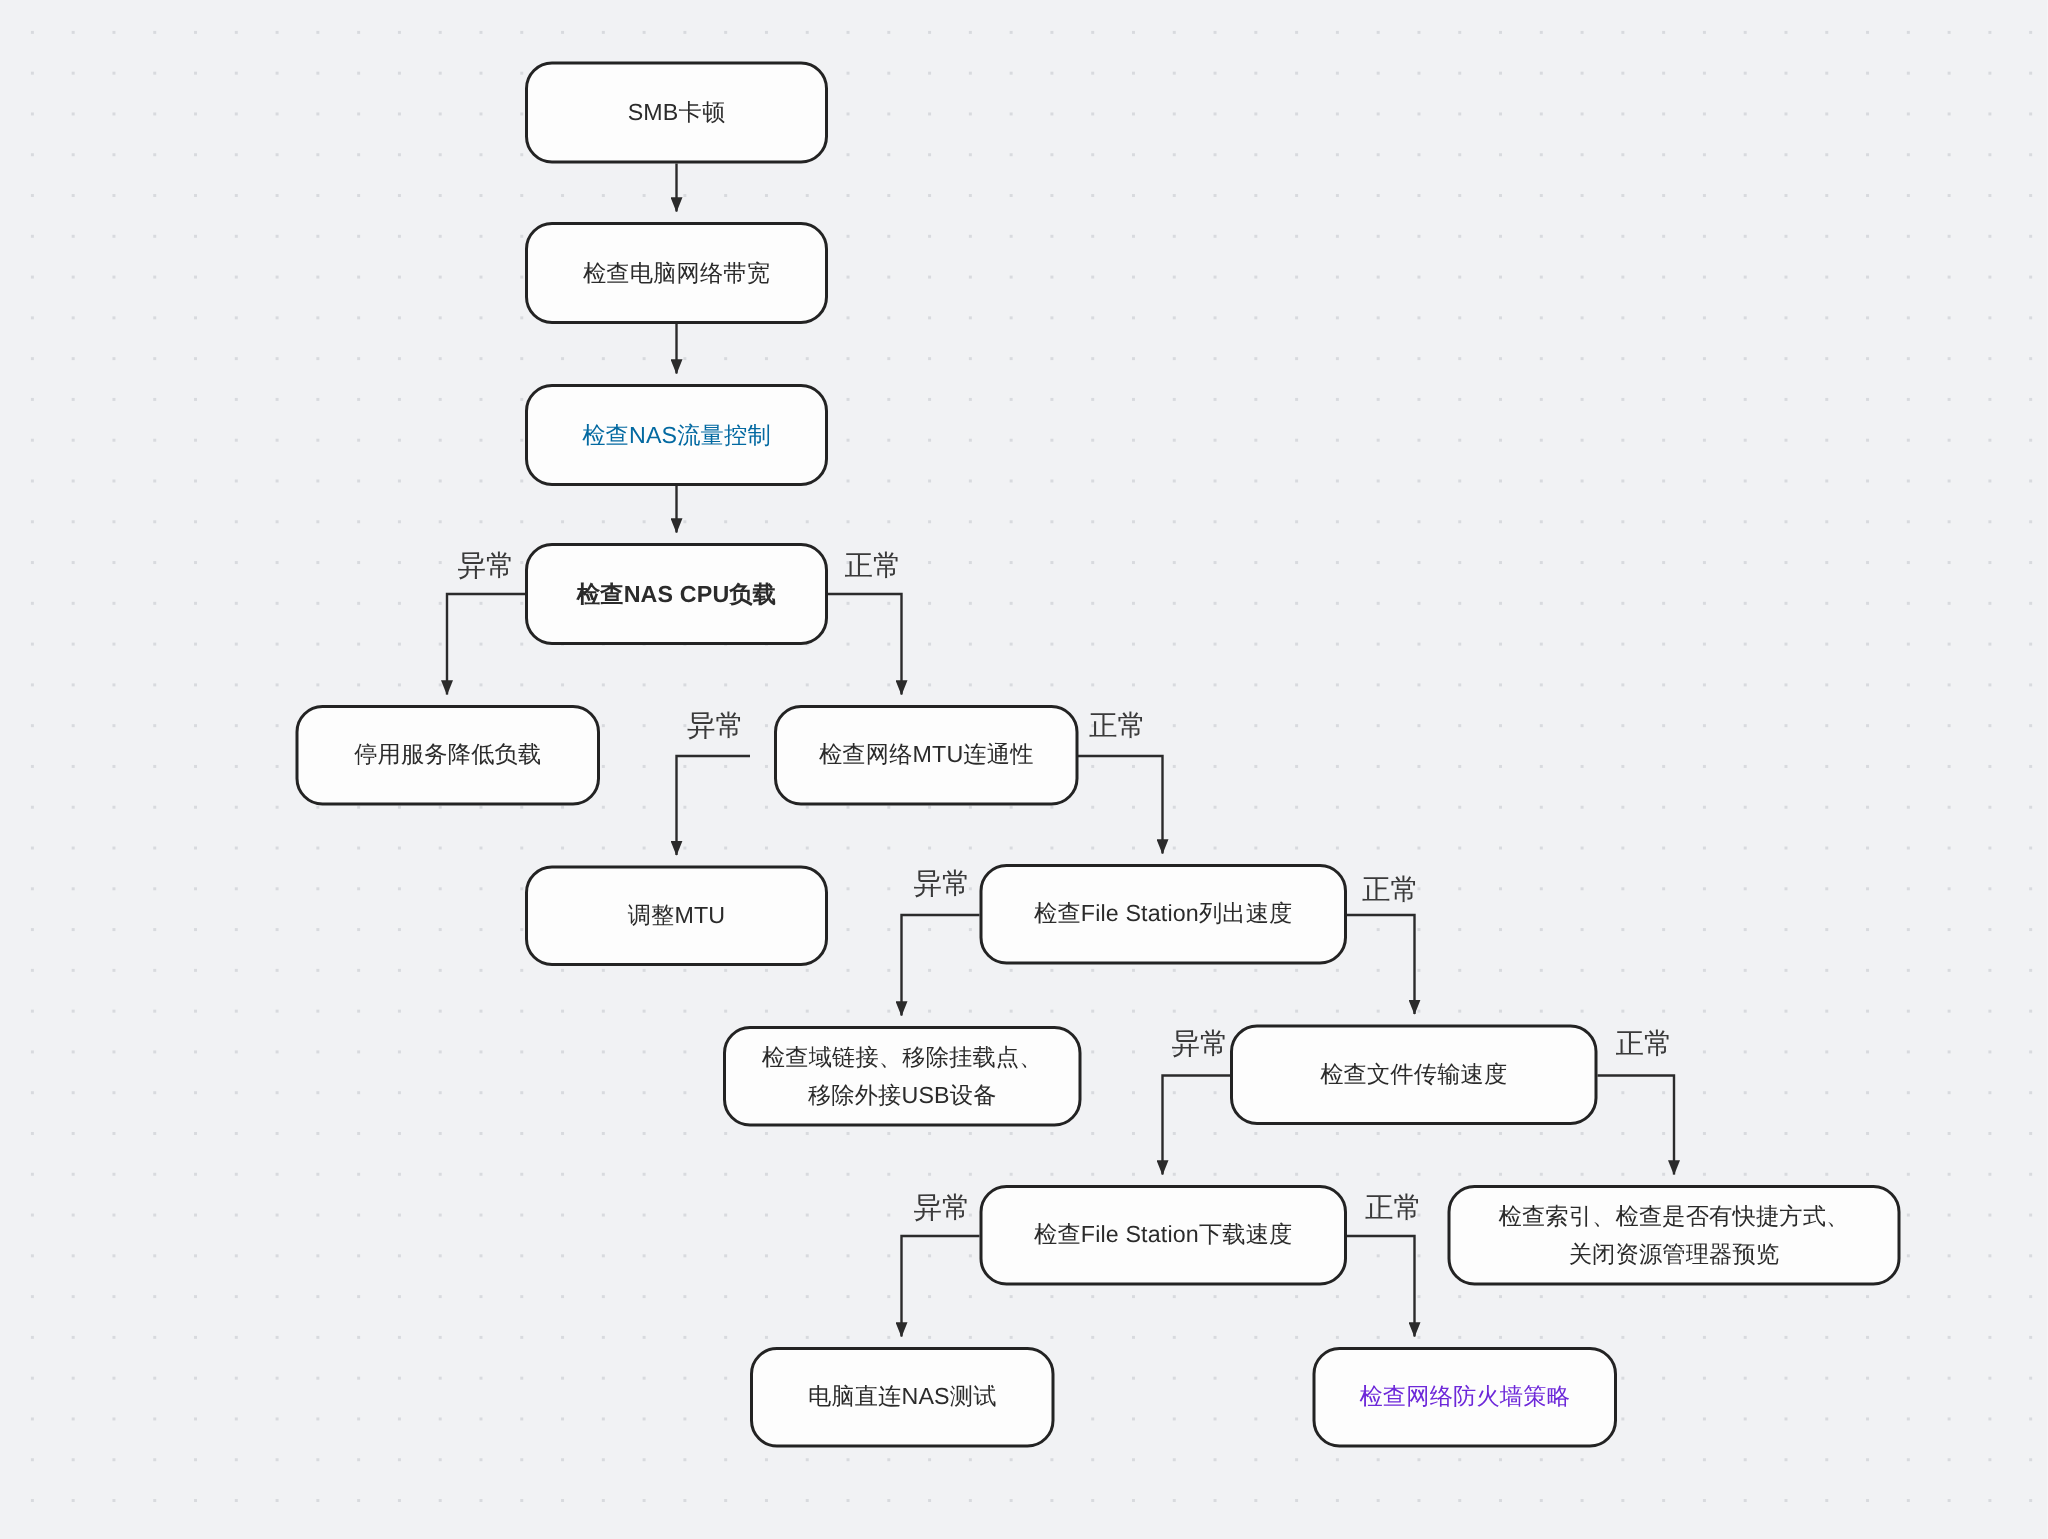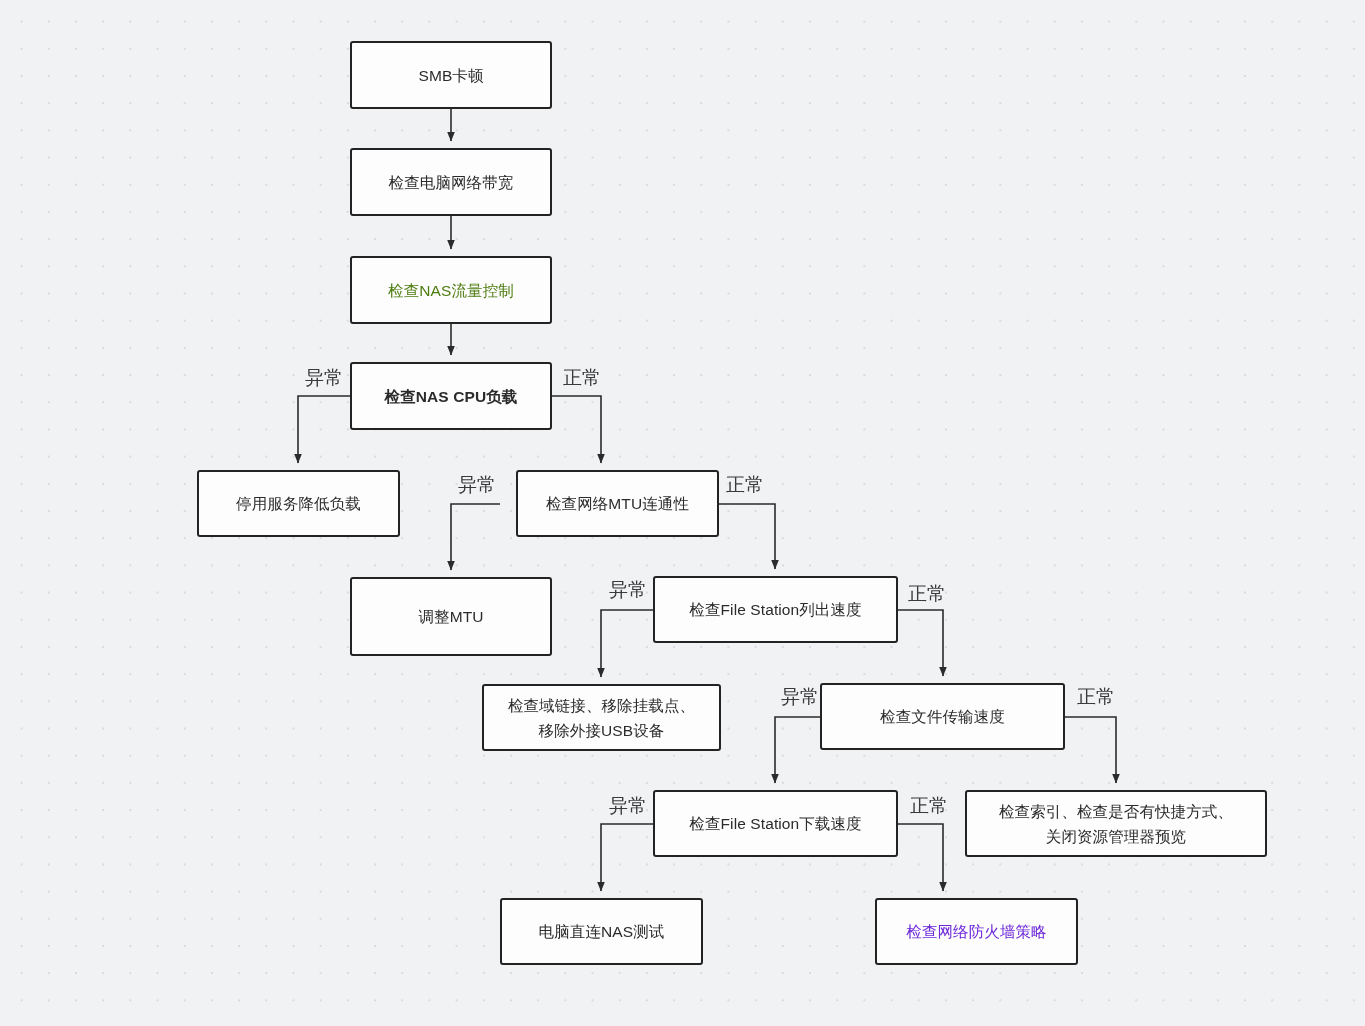--- a/index.html
+++ b/index.html
@@ -29,21 +29,21 @@
     top: 0;
     width: 1365px;
     height: 1026px;
     pointer-events: none;
   }
   .node {
     position: absolute;
     box-sizing: border-box;
     background: #fdfdfd;
     border: 2px solid #232323;
-    border-radius: 3px;
+    border-radius: 18px;
     display: flex;
     align-items: center;
     justify-content: center;
     text-align: center;
     color: #2b2b2b;
     font-size: 15.5px;
     line-height: 25px;
     letter-spacing: 0.1px;
     box-shadow: 0 0 0 0 rgba(0,0,0,0);
   }
@@ -89,33 +89,33 @@
       </g>
   </svg>
 
   <div id="node-layer">
       <div class="node" style="left: 350px; top: 41px; width: 202px; height: 68px; background: rgb(253, 253, 253); border-color: rgb(35, 35, 35); color: rgb(43, 43, 43);">
         <span class="node-label">SMB卡顿</span>
       </div>
       <div class="node" style="left: 350px; top: 148px; width: 202px; height: 68px; background: rgb(253, 253, 253); border-color: rgb(35, 35, 35); color: rgb(43, 43, 43);">
         <span class="node-label">检查电脑网络带宽</span>
       </div>
-      <div class="node" style="left: 350px; top: 256px; width: 202px; height: 68px; background: rgb(253, 253, 253); border-color: rgb(35, 35, 35); color: #4d7c0f;">
+      <div class="node" style="left: 350px; top: 256px; width: 202px; height: 68px; background: rgb(253, 253, 253); border-color: rgb(35, 35, 35); color: #0369a1;">
         <span class="node-label">检查NAS流量控制</span>
       </div>
       <div class="node" style="left: 350px; top: 362px; width: 202px; height: 68px; background: rgb(253, 253, 253); border-color: rgb(35, 35, 35); color: rgb(43, 43, 43); font-weight: bold;">
         <span class="node-label">检查NAS CPU负载</span>
       </div>
       <div class="node" style="left: 197px; top: 470px; width: 203px; height: 67px; background: rgb(253, 253, 253); border-color: rgb(35, 35, 35); color: rgb(43, 43, 43);">
         <span class="node-label">停用服务降低负载</span>
       </div>
       <div class="node" style="left: 500px; top: 470px; width: 203px; height: 67px; background: rgb(253, 253, 253); border-color: rgb(35, 35, 35); color: rgb(43, 43, 43); margin-left: 16px;">
         <span class="node-label">检查网络MTU连通性</span>
       </div>
-      <div class="node" style="left: 350px; top: 577px; width: 202px; height: 79px; background: rgb(253, 253, 253); border-color: rgb(35, 35, 35); color: rgb(43, 43, 43);">
+      <div class="node" style="left: 350px; top: 577px; width: 202px; height: 67px; background: rgb(253, 253, 253); border-color: rgb(35, 35, 35); color: rgb(43, 43, 43);">
         <span class="node-label">调整MTU</span>
       </div>
       <div class="node" style="left: 653px; top: 576px; width: 245px; height: 67px; background: rgb(253, 253, 253); border-color: rgb(35, 35, 35); color: rgb(43, 43, 43);">
         <span class="node-label">检查File Station列出速度</span>
       </div>
       <div class="node" style="left: 482px; top: 684px; width: 239px; height: 67px; background: rgb(253, 253, 253); border-color: rgb(35, 35, 35); color: rgb(43, 43, 43);">
         <span class="node-label">检查域链接、移除挂载点、
 移除外接USB设备</span>
       </div>
       <div class="node" style="left: 820px; top: 683px; width: 245px; height: 67px; background: rgb(253, 253, 253); border-color: rgb(35, 35, 35); color: rgb(43, 43, 43);">

